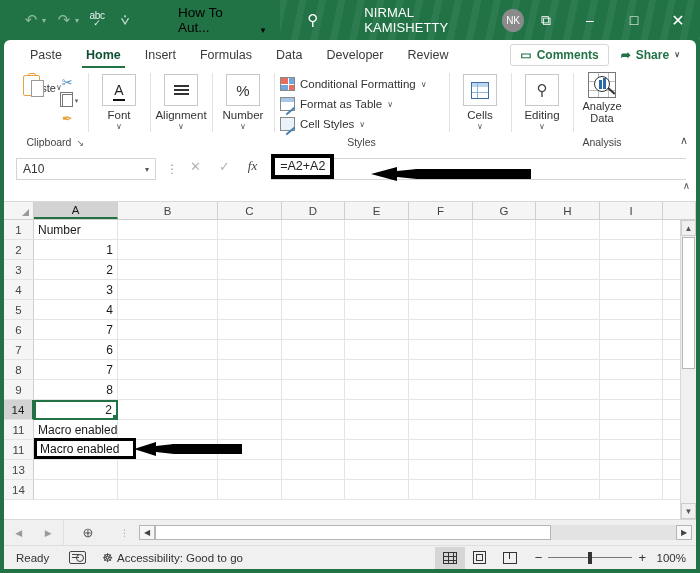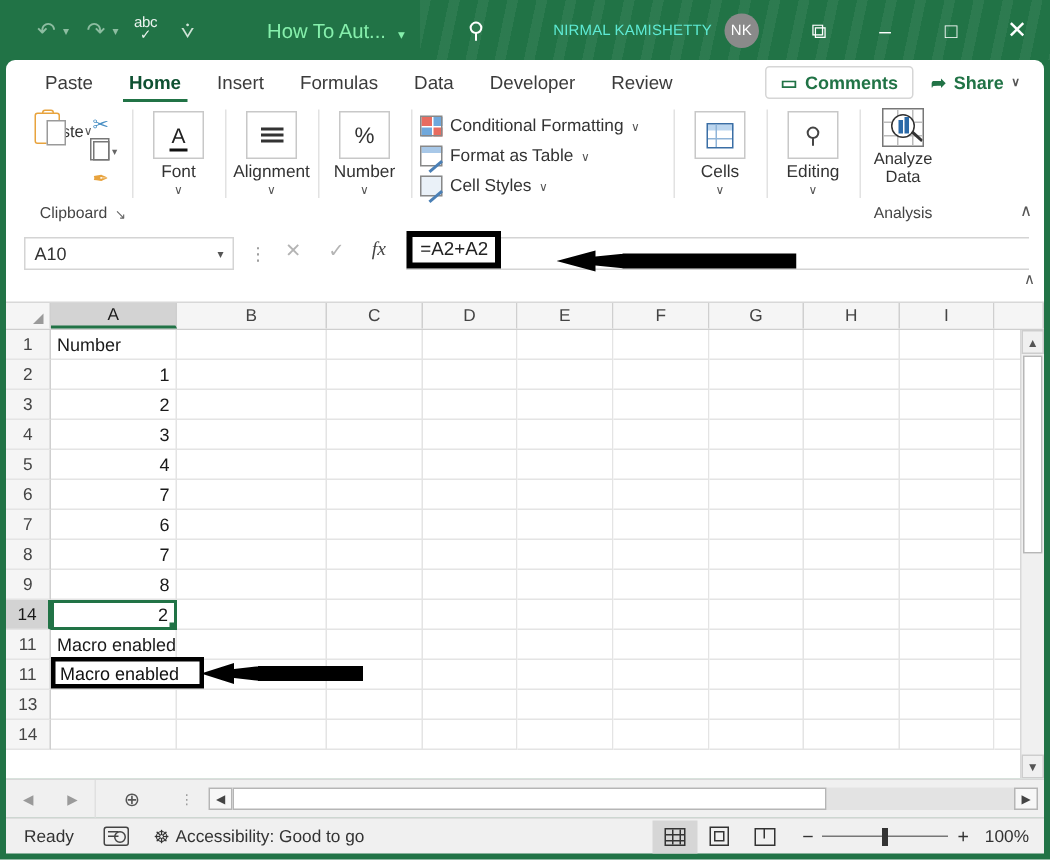--- a/index.html
+++ b/index.html
@@ -42,35 +42,35 @@
   .qat-btn.dim { color: #8dbda1; }
   .qat-caret { font-size: 8px; color: #8dbda1; margin-left: -4px; margin-right: 3px; }
   .qat-abc {
     display: flex; flex-direction: column; align-items: center;
     line-height: 0.85; color: #eaf3ee;
   }
   .qat-abc .a { font-size: 10px; letter-spacing: -0.3px; }
   .qat-abc .c { font-size: 9px; }
   .doc-title {
     margin-left: 40px;
-    color: #86efac; font-size: 13.5px;
+    color: #000000; font-size: 13.5px;
     display: flex; align-items: flex-end; gap: 8px;
     position: relative; z-index: 2;
   }
   .doc-caret { font-size: 9px; }
   .tb-search {
     margin-left: 42px; color: #ffffff; font-size: 15px;
     position: relative; z-index: 2;
     display: flex; align-items: center;
   }
   .tb-user {
     margin-left: 46px; display: flex; align-items: center; gap: 8px;
     position: relative; z-index: 2;
   }
-  .tb-user-name { color: #5eead4; font-size: 10px; letter-spacing: 0.1px; text-align: center; }
+  .tb-user-name { color: #ffffff; font-size: 13px; letter-spacing: 0.1px; }
   .avatar {
     width: 23px; height: 23px; border-radius: 50%;
     background: #8a8a8a; color: #ffffff;
     font-size: 10px; display: flex; align-items: center; justify-content: center;
   }
   .tb-right { margin-left: auto; display: flex; align-items: center; position: relative; z-index: 2; }
   .tb-icon {
     width: 44px; height: 40px;
     display: flex; align-items: center; justify-content: center;
     color: #ffffff; font-size: 14px;
@@ -627,20 +627,21 @@
             <span class="sico sico-tbl"></span>
             <span>Format as Table</span>
             <span class="srow-caret">∨</span>
           </div>
           <div class="style-row">
             <span class="sico sico-cs"></span>
             <span>Cell Styles</span>
             <span class="srow-caret">∨</span>
           </div>
         </div>
+        <div class="rgroup-label">Styles</div>
       </div>
 
       <div class="rgroup big-group">
         <div class="big-box">
           <span class="cells-ico"></span>
         </div>
         <div class="big-label">Cells</div>
         <div class="big-caret">∨</div>
       </div>
 

